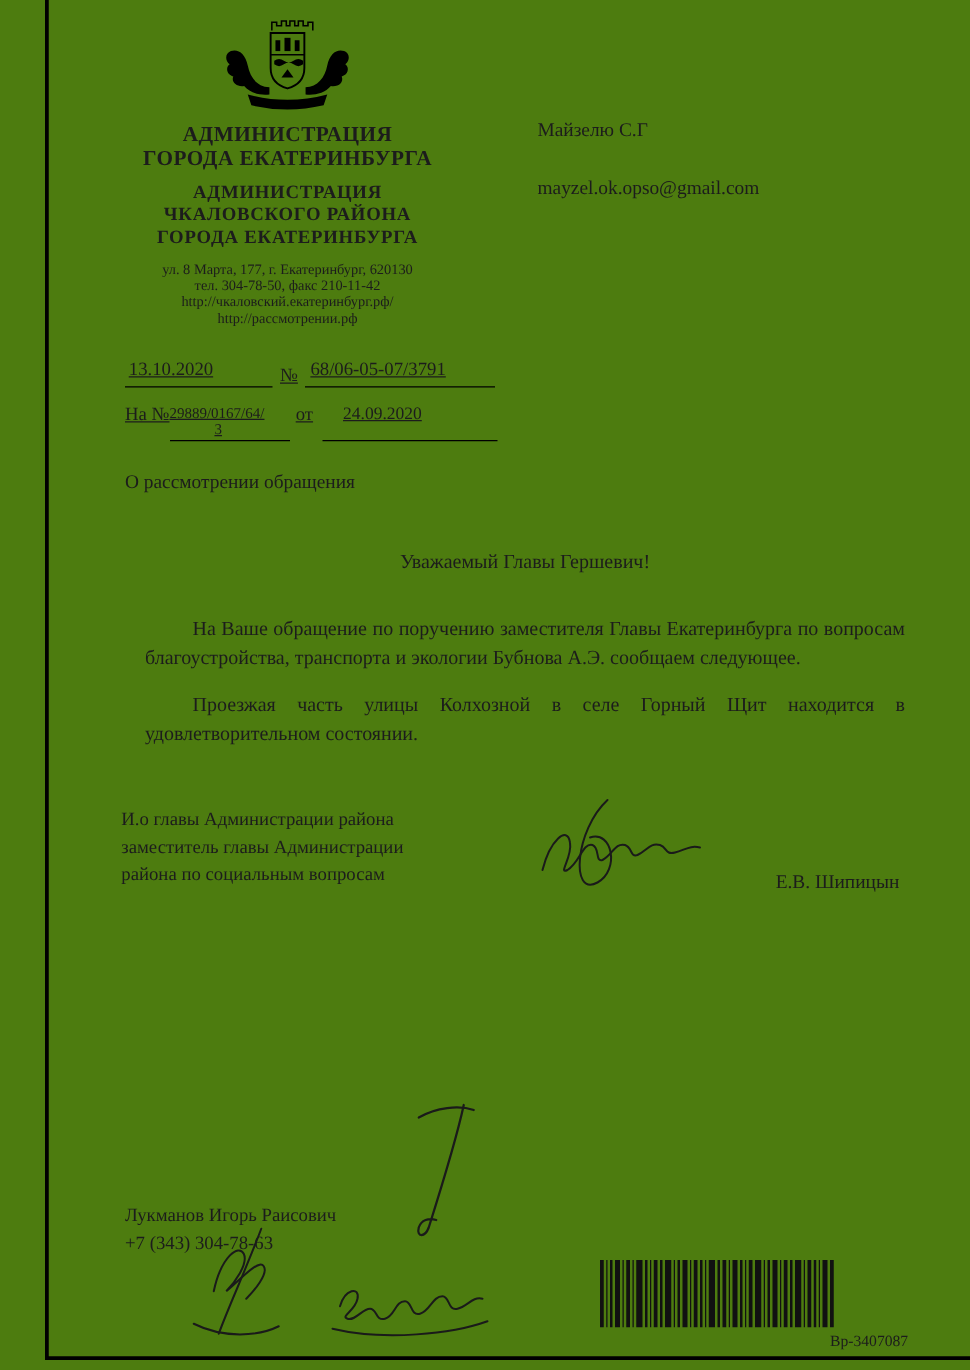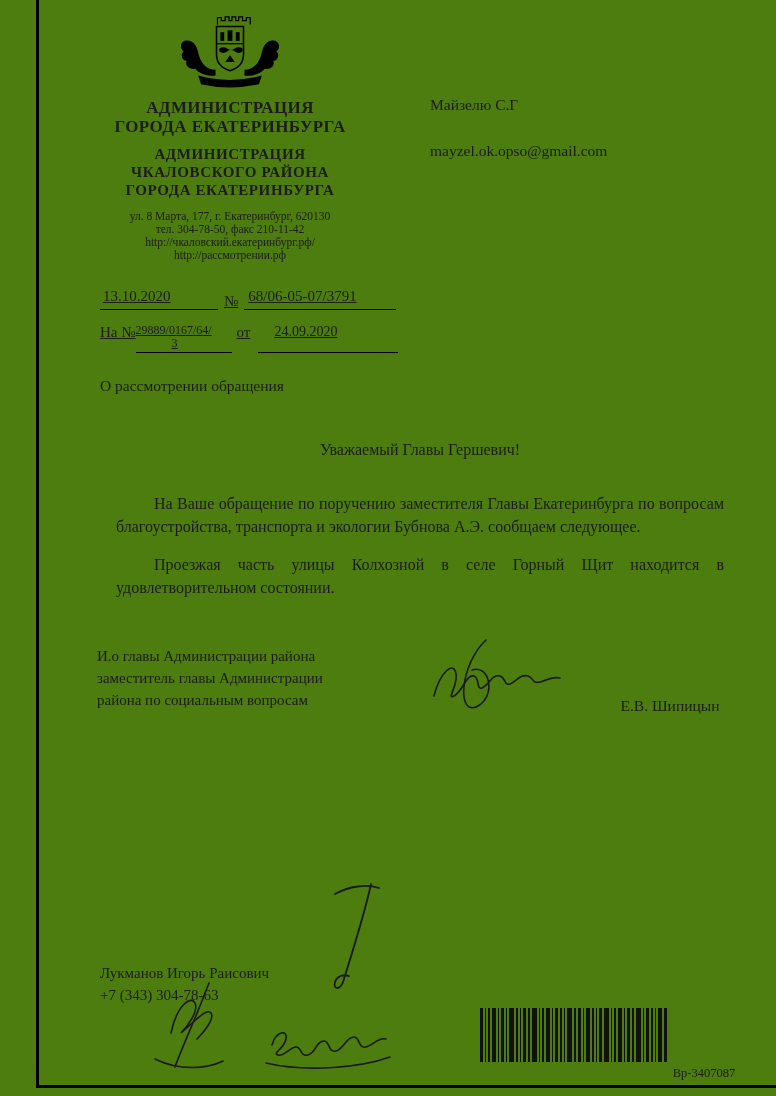--- a/index.html
+++ b/index.html
@@ -50,21 +50,21 @@
   .sig-a { position: absolute; left: 420px; top: 630px; }
   .sig-name { position: absolute; left: 600px; top: 697px; width: 140px; text-align: center; font-size: 15.5px; }
 
   .contact { position: absolute; left: 100px; top: 946px; font-size: 15px; line-height: 22px; margin-top: 16px; }
 
   .sig-b { position: absolute; left: 315px; top: 878px; }
   .sig-c { position: absolute; left: 145px; top: 975px; }
   .sig-d { position: absolute; left: 258px; top: 1005px; }
 
   .barcode { position: absolute; left: 480px; top: 1008px; }
-  .barcode-label { position: absolute; left: 664px; top: 1066px; width: 80px; text-align: center; font-size: 12.5px; }
+  .barcode-label { position: absolute; left: 664px; top: 1066px; width: 80px; text-align: left; font-size: 12.5px; }
 </style>
 </head>
 <body>
 
 <div class="page">
 
   <div class="scan-left"></div>
   <div class="scan-bottom"></div>
 
   <div class="letterhead">

